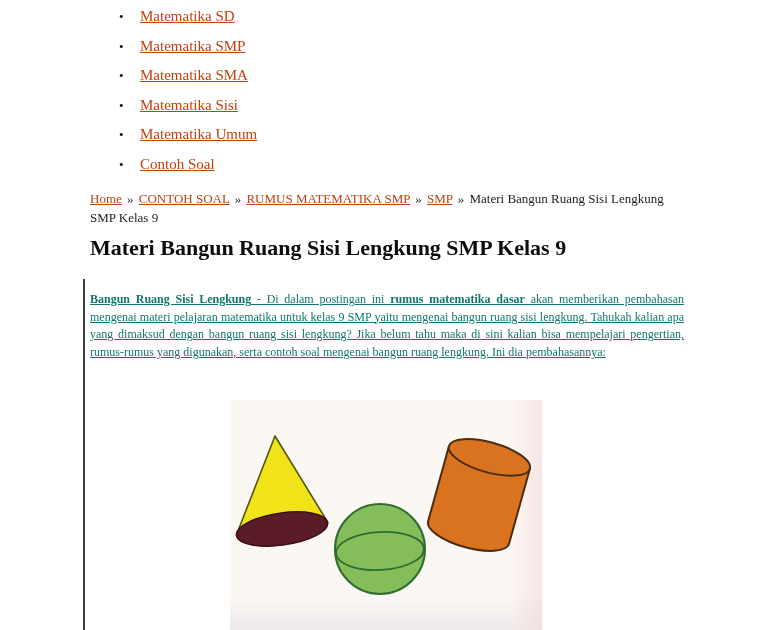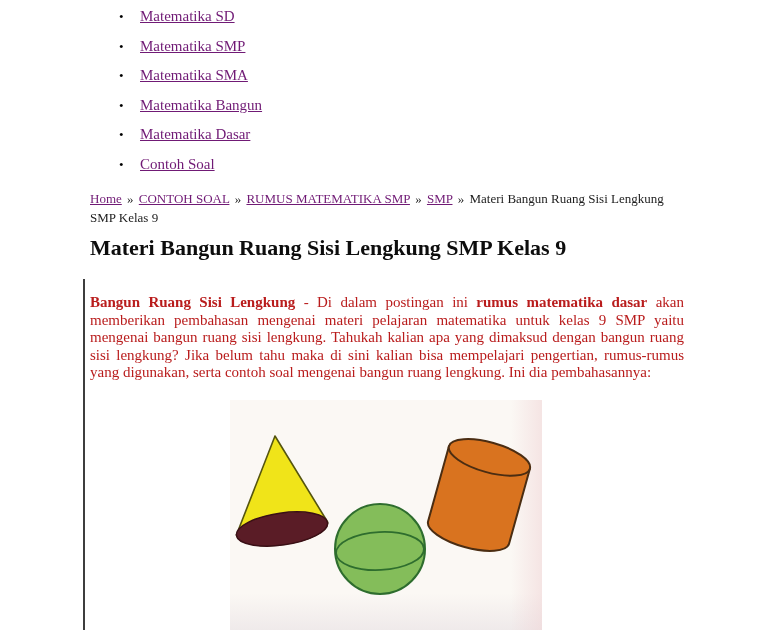--- a/index.html
+++ b/index.html
@@ -8,41 +8,41 @@
     background:#ffffff;
     font-family:"Liberation Serif", serif;
     color:#1c1c1c;
   }
 
   
   .nav { position:absolute; left:119px; top:8px; }
   .nav-item { display:flex; align-items:baseline; height:17px; margin-bottom:12.6px; font-size:15px; }
   .bullet { width:21px; font-size:13px; color:#000; }
   a.link, .crumb-link {
-    color:#701a75; text-decoration:underline; cursor:pointer;
+    color:#c2410c; text-decoration:underline; cursor:pointer;
   }
 
   
   .breadcrumb {
     position:absolute; left:90px; top:189px; width:592px;
     font-size:13px; line-height:19px; color:#1c1c1c;
   }
   .crumb-sep { color:#1c1c1c; padding:0 2px; }
 
   
   h1.post-title {
     position:absolute; left:90px; top:235px; margin:0; width:650px;
     font-size:22px; font-weight:bold; color:#0d0d0d; line-height:26px;
   }
 
   
   .intro {
     position:absolute; left:90px; top:279px; width:594px;
-    font-size:15px; line-height:17.6px; text-align:justify;
-    color:#b91c1c; 
+    font-size:12px; line-height:17.6px; text-align:justify;
+    color:#0f766e; text-decoration:underline;
   }
   .intro .b { font-weight:bold; }
 
   
   .left-rule {
     position:absolute; left:83px; top:279px; width:2px; height:351px;
     background:#3d3d3d;
   }
 
   
@@ -67,25 +67,25 @@
   <div class="nav-item">
     <span class="bullet">•</span>
     <a class="link">Matematika SMP</a>
   </div>
   <div class="nav-item">
     <span class="bullet">•</span>
     <a class="link">Matematika SMA</a>
   </div>
   <div class="nav-item">
     <span class="bullet">•</span>
-    <a class="link">Matematika Bangun</a>
+    <a class="link">Matematika Sisi</a>
   </div>
   <div class="nav-item">
     <span class="bullet">•</span>
-    <a class="link">Matematika Dasar</a>
+    <a class="link">Matematika Umum</a>
   </div>
   <div class="nav-item">
     <span class="bullet">•</span>
     <a class="link">Contoh Soal</a>
   </div>
 </div>
 
 <div class="breadcrumb">
   <a class="crumb-link">Home</a>
   <span class="crumb-sep">»</span>

